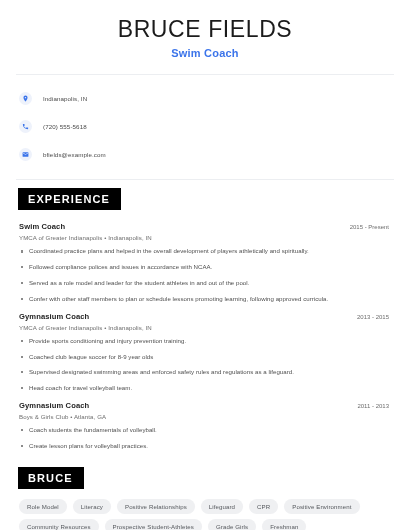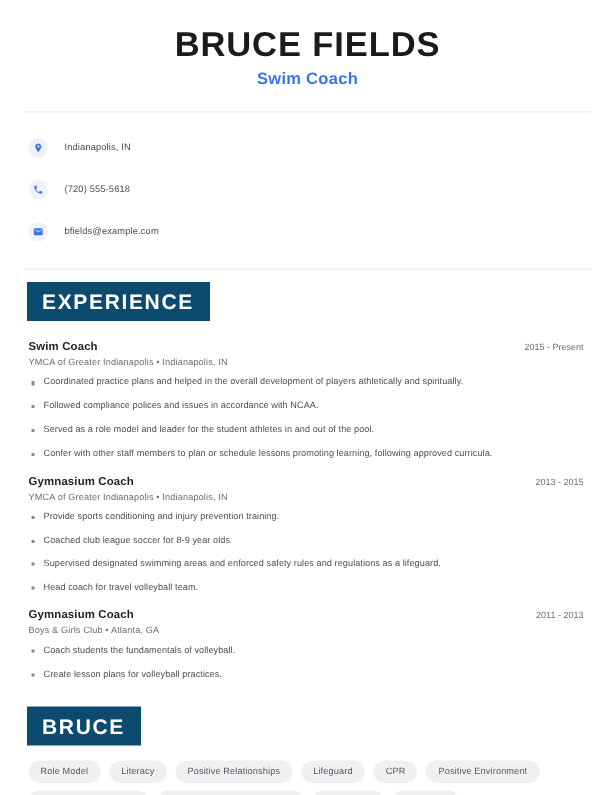--- a/index.html
+++ b/index.html
@@ -23,21 +23,21 @@
     position: relative;
   }
 
   
   .header {
     padding-top: 16px;
     text-align: center;
   }
   .full-name {
     font-size: 23px;
-    font-weight: bold;
+    font-weight: normal;
     letter-spacing: 0.6px;
     color: #1b1b1b;
     line-height: 1.15;
     margin: 0;
   }
   .job-title {
     font-size: 11px;
     font-weight: bold;
     color: #3b74ea;
     margin-top: 5px;
@@ -74,23 +74,23 @@
   .contact-icon svg { display: block; }
   .contact-text {
     font-size: 6.2px;
     color: #4a4a4a;
     letter-spacing: 0.1px;
   }
 
   
   .section-banner {
     display: inline-block;
-    background: #0c4a6e;
+    background: #000000;
     color: #ffffff;
-    font-size: 14px;
+    font-size: 11px;
     font-weight: bold;
     letter-spacing: 1.1px;
     padding: 5px 11px 5px 10px;
     margin-top: 8px;
   }
   .section-wrap { padding-left: 4px; }
 
   
   .experience {
     padding: 12px 5px 0 5px;

